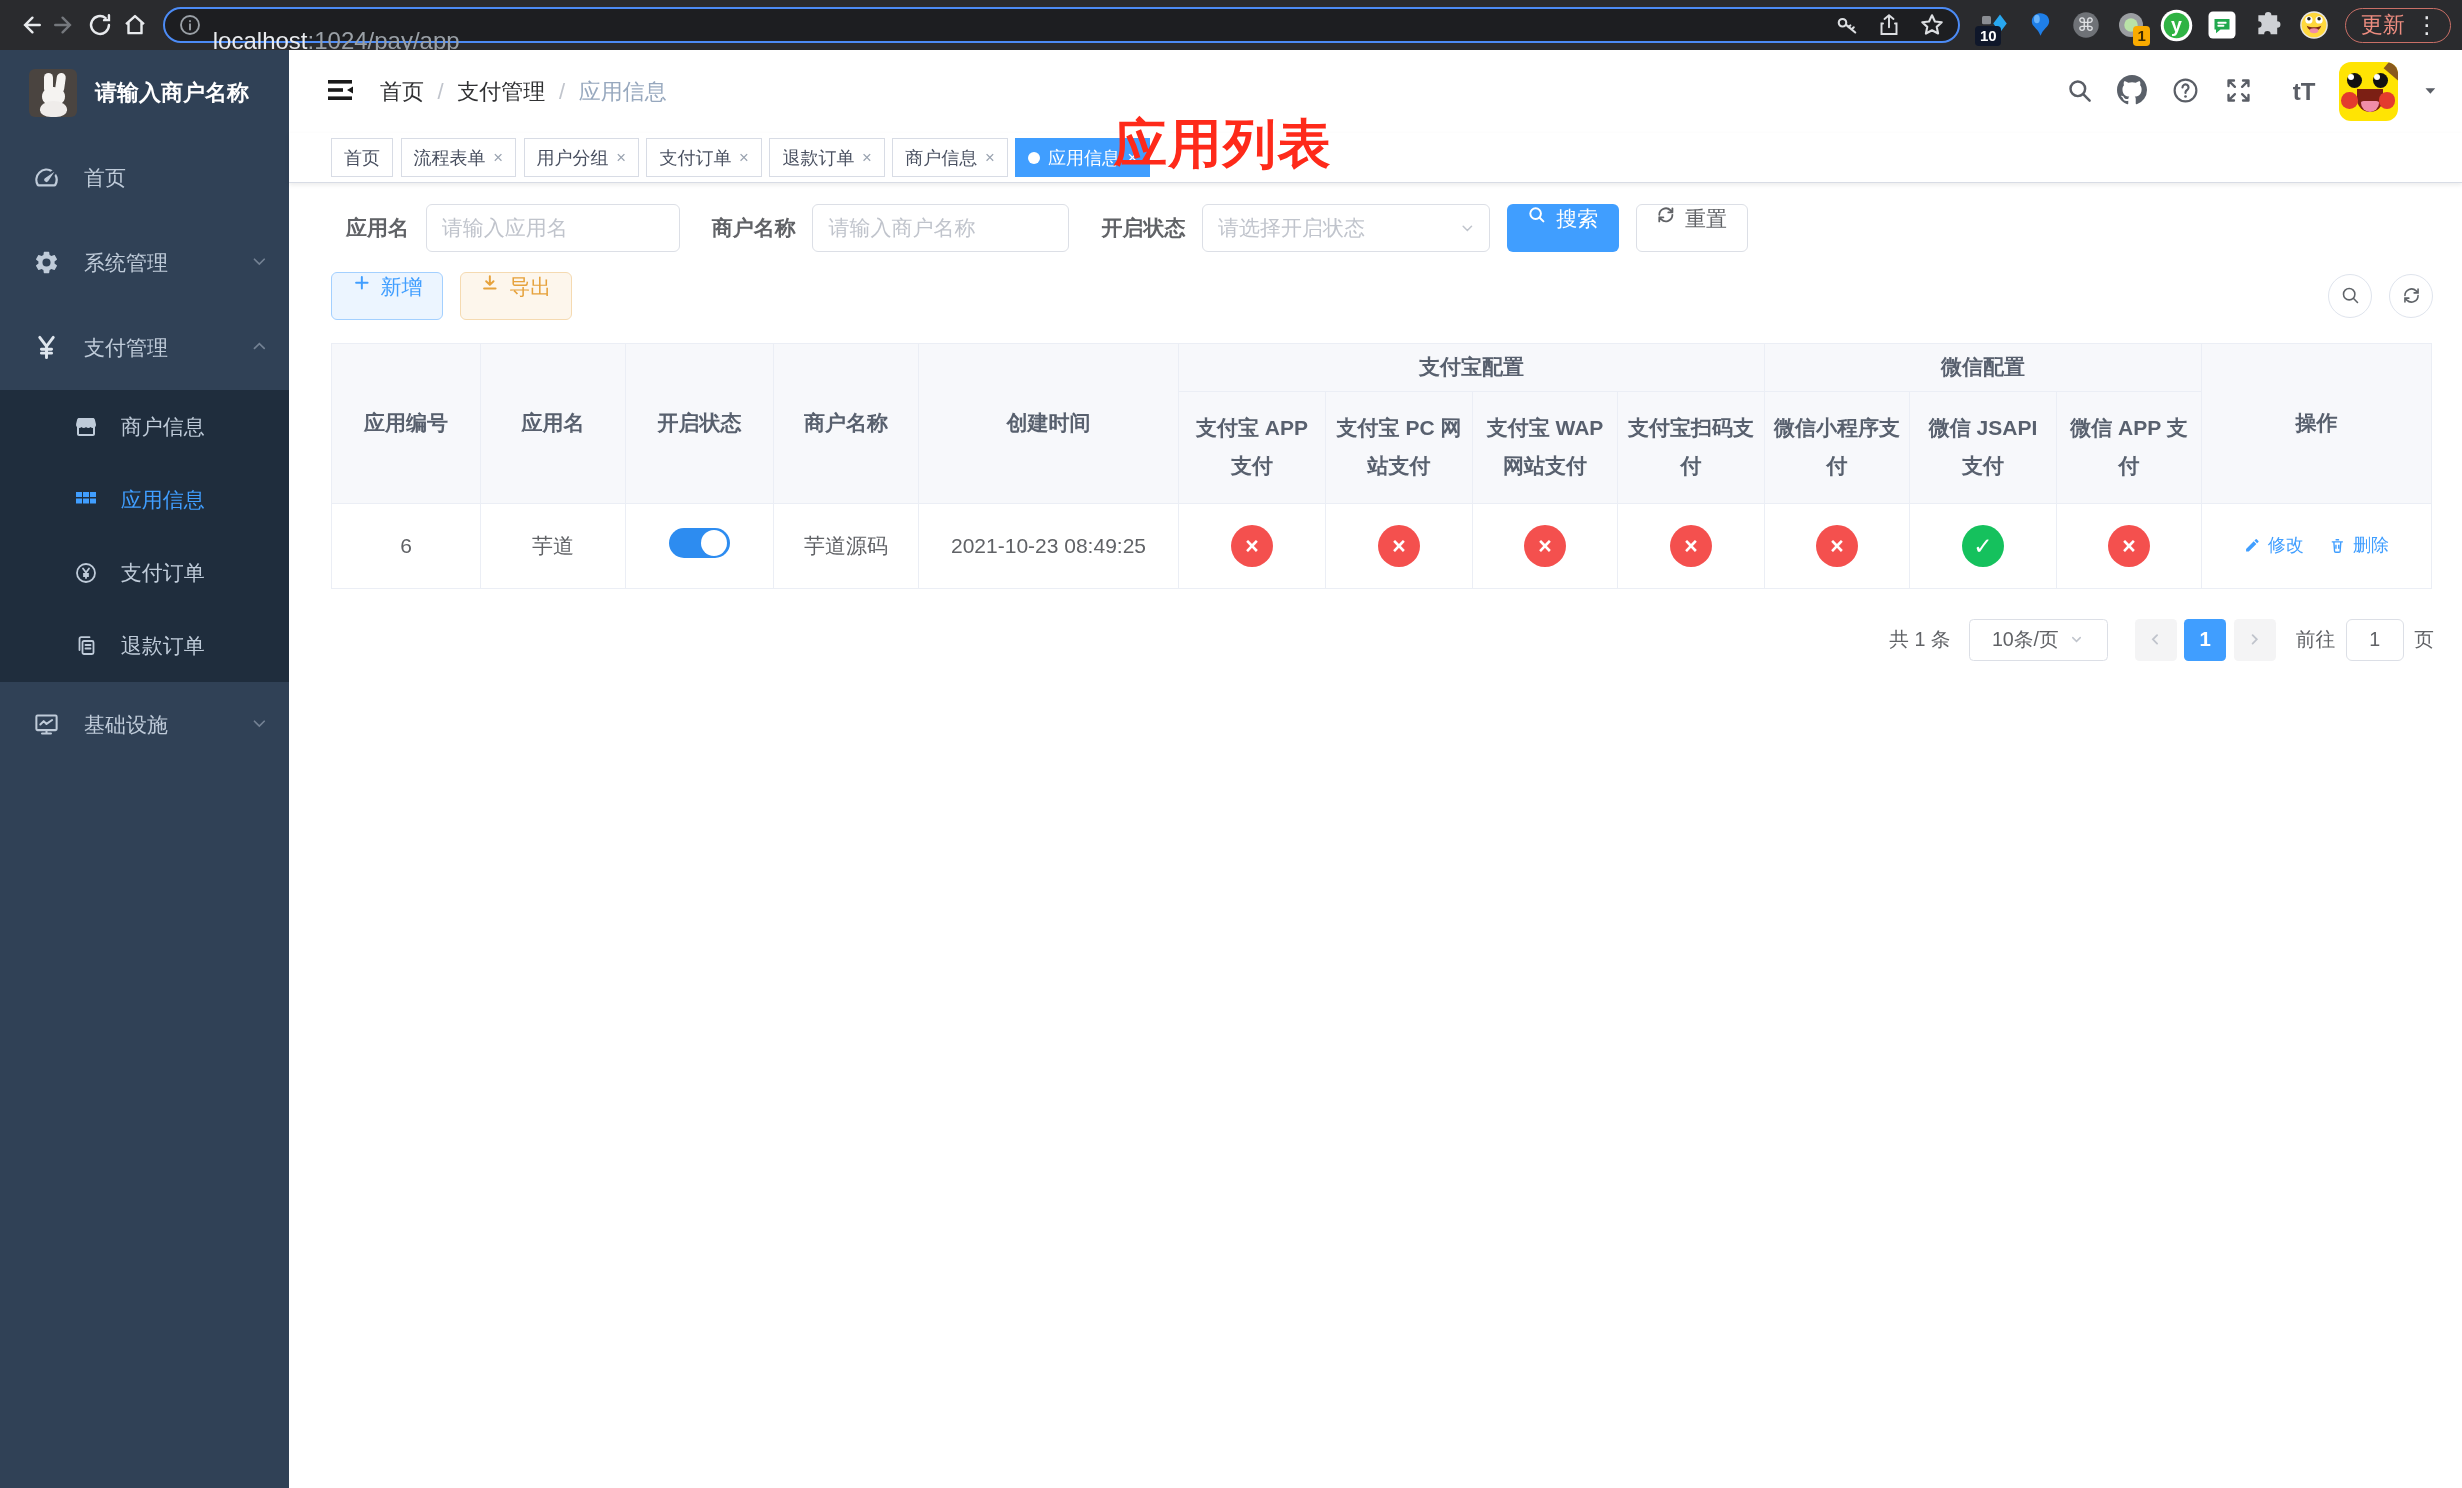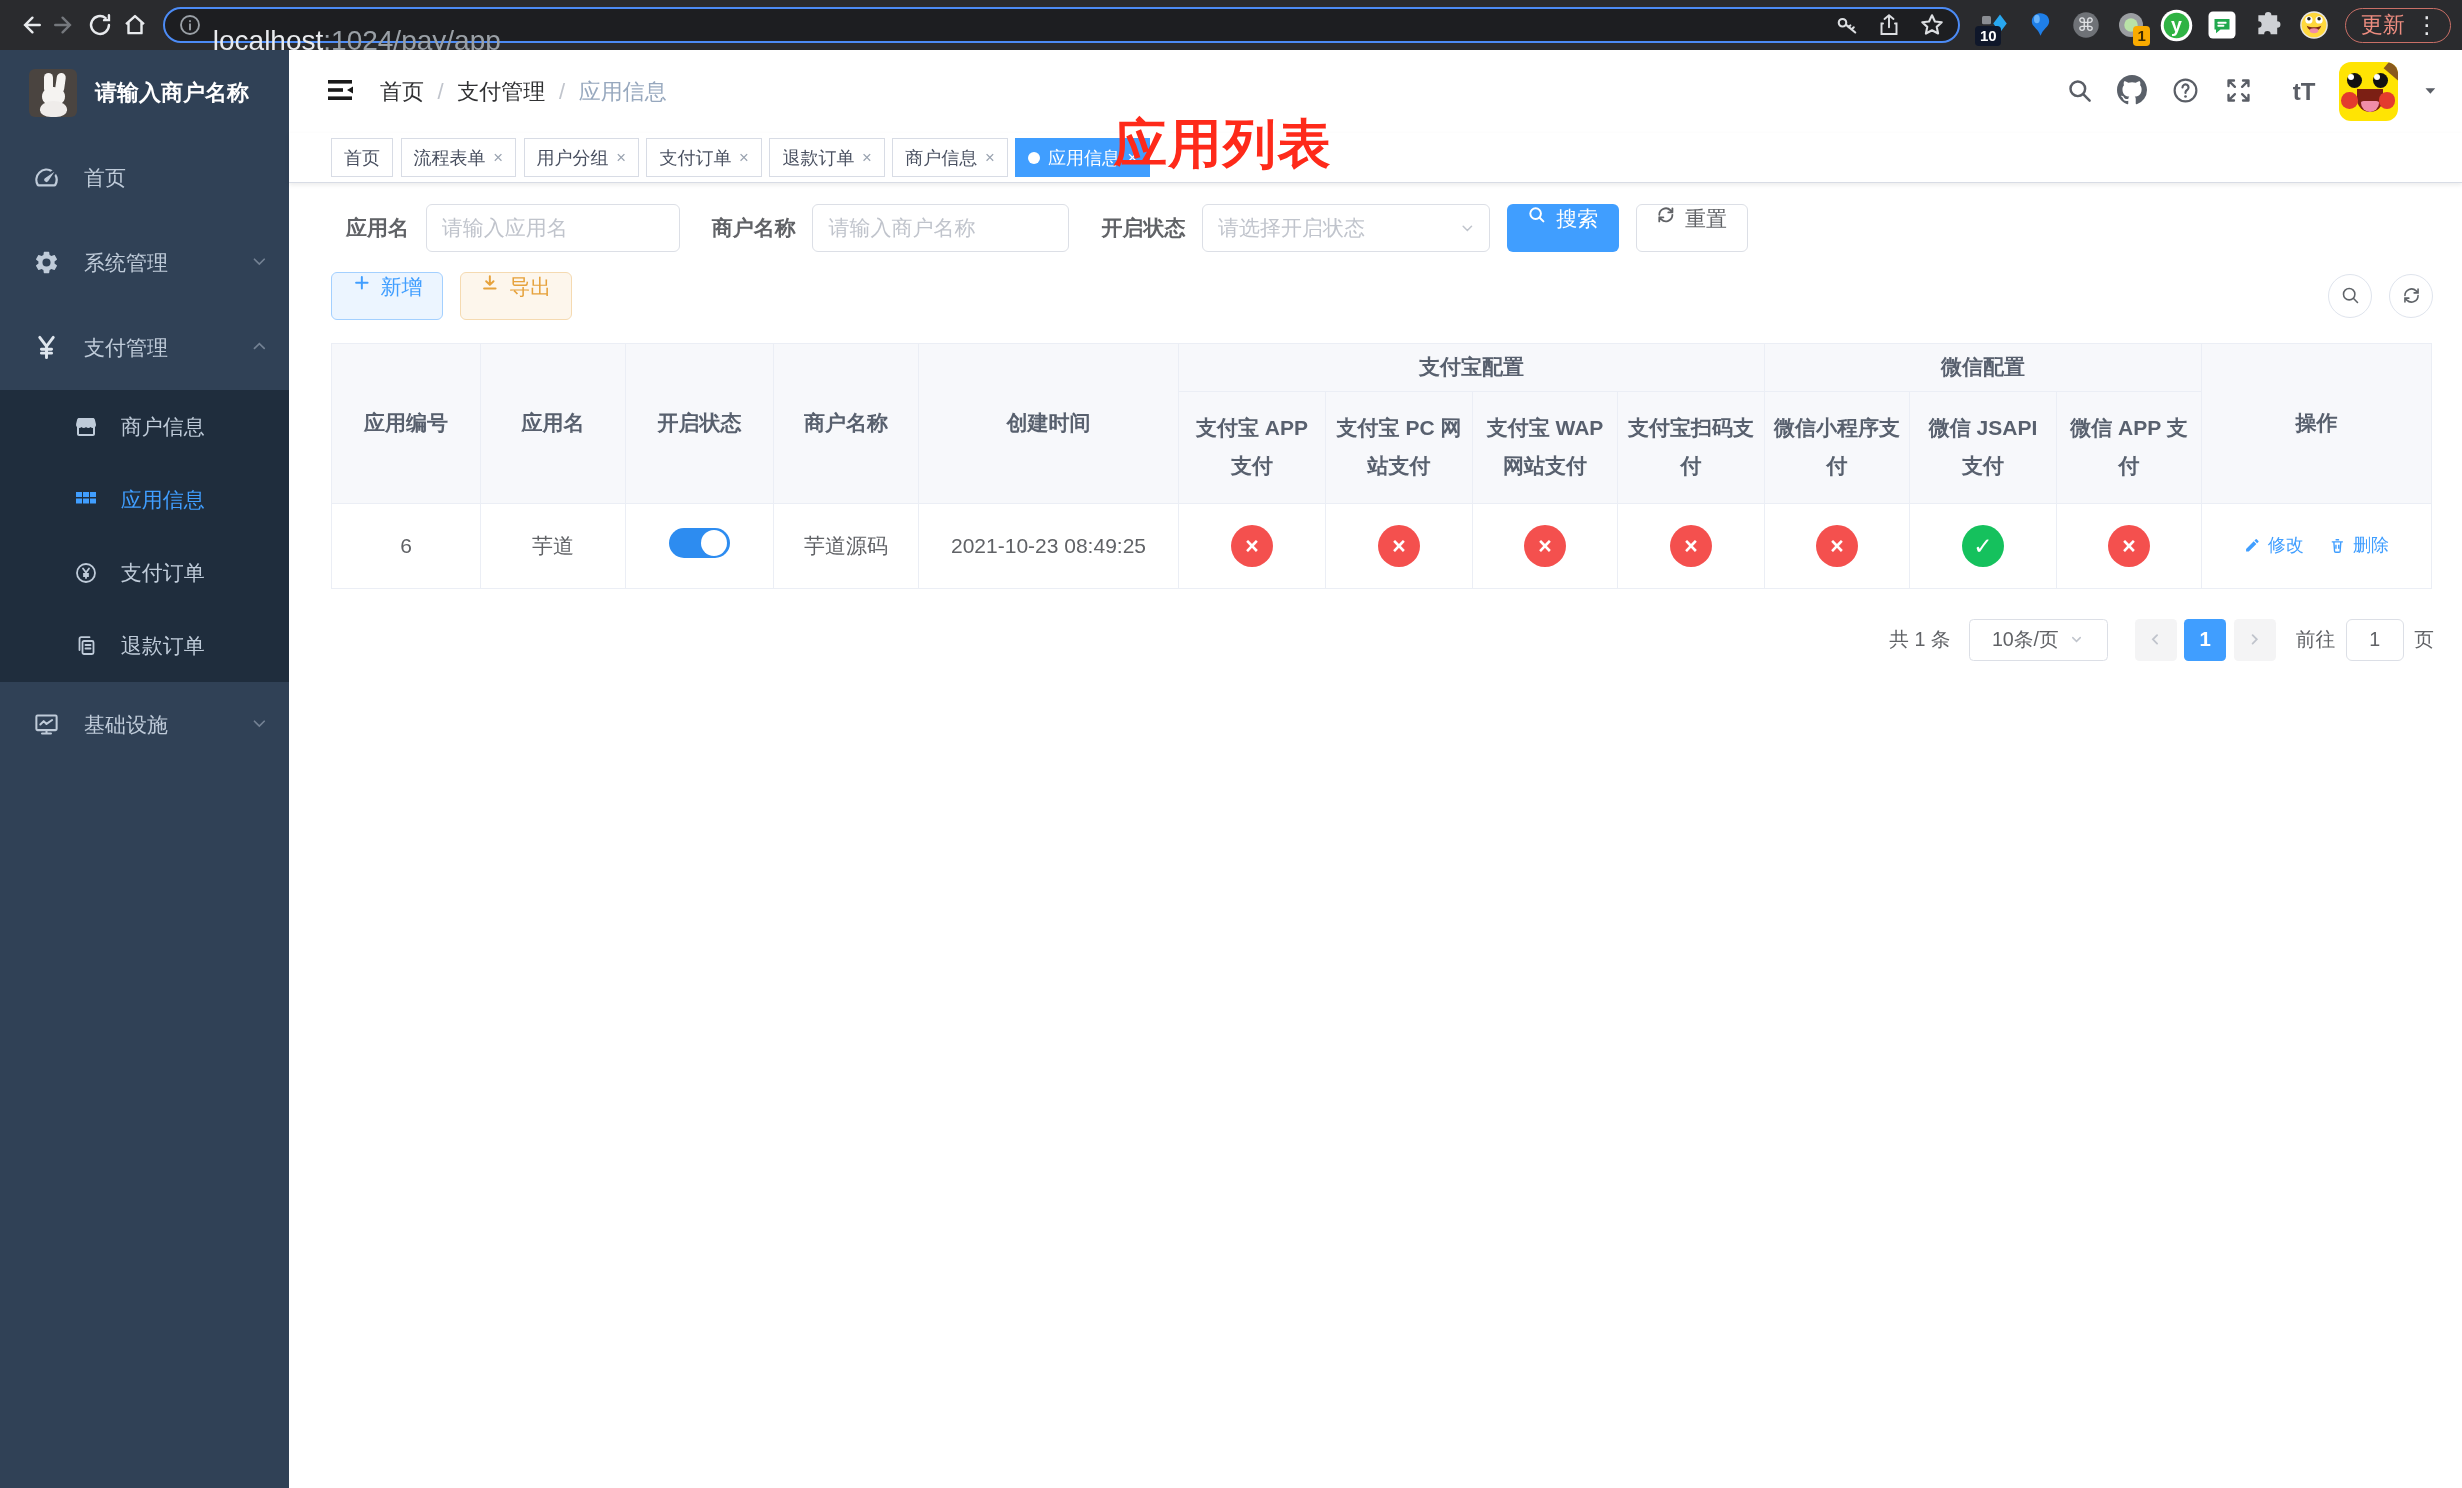--- a/index.html
+++ b/index.html
@@ -5,21 +5,21 @@
   * { margin:0; padding:0; box-sizing:border-box; }
   html,body { width:2462px; height:1489px; overflow:hidden; background:#fff;
     font-family:"Liberation Sans","DejaVu Sans",sans-serif; }
 
   
   #browser-bar { height:50px; background:#2a2b2e; display:flex; align-items:center; padding:0 10.6px 0 12px; }
   .bicon { width:35px; height:35px; display:flex; align-items:center; justify-content:center; border-radius:50%; flex:0 0 auto; }
   .bicon svg { display:block; }
   #url-bar { flex:1; height:36px; margin:0 10.6px; border-radius:18px; border:2.3px solid #4c8bf5; background:#1d1e21;
     display:flex; align-items:center; padding:0 13.6px; min-width:0; }
-  #url-text { font-size:28px; color:#e8eaed; margin-left:10.6px; white-space:nowrap; flex:1;margin-top:32px; }
+  #url-text { font-size:24px; color:#e8eaed; margin-left:10.6px; white-space:nowrap; flex:1;margin-top:32px; }
   #url-text .dim { color:#9aa0a6; }
   .pill-ic { margin-left:18px; display:flex; align-items:center; }
   #ext-icons { display:flex; align-items:center; gap:13.6px; margin:0 7.6px; }
   .ext { position:relative; width:32px; height:32px; display:flex; align-items:center; justify-content:center; flex:0 0 auto; }
   .badge { position:absolute; bottom:-4.5px; font-size:15px; font-weight:bold; border-radius:3.8px; padding:0.8px 4.5px; line-height:18px; }
   .badge.red { left:-3px; background:#0f172a; color:#fff; }
   .badge.orange { right:-3px; background:#f9ab00; color:#3c2a00; }
   #update-btn { height:35px; border:1.9px solid #c96f66; border-radius:18px; color:#ee8d80;
     display:flex; align-items:center; gap:10.6px; padding:0 12px 0 15px; font-size:22px; margin-left:7.6px; }
   #update-btn .dots { color:#e8eaed; font-size:23px; letter-spacing:0; }

